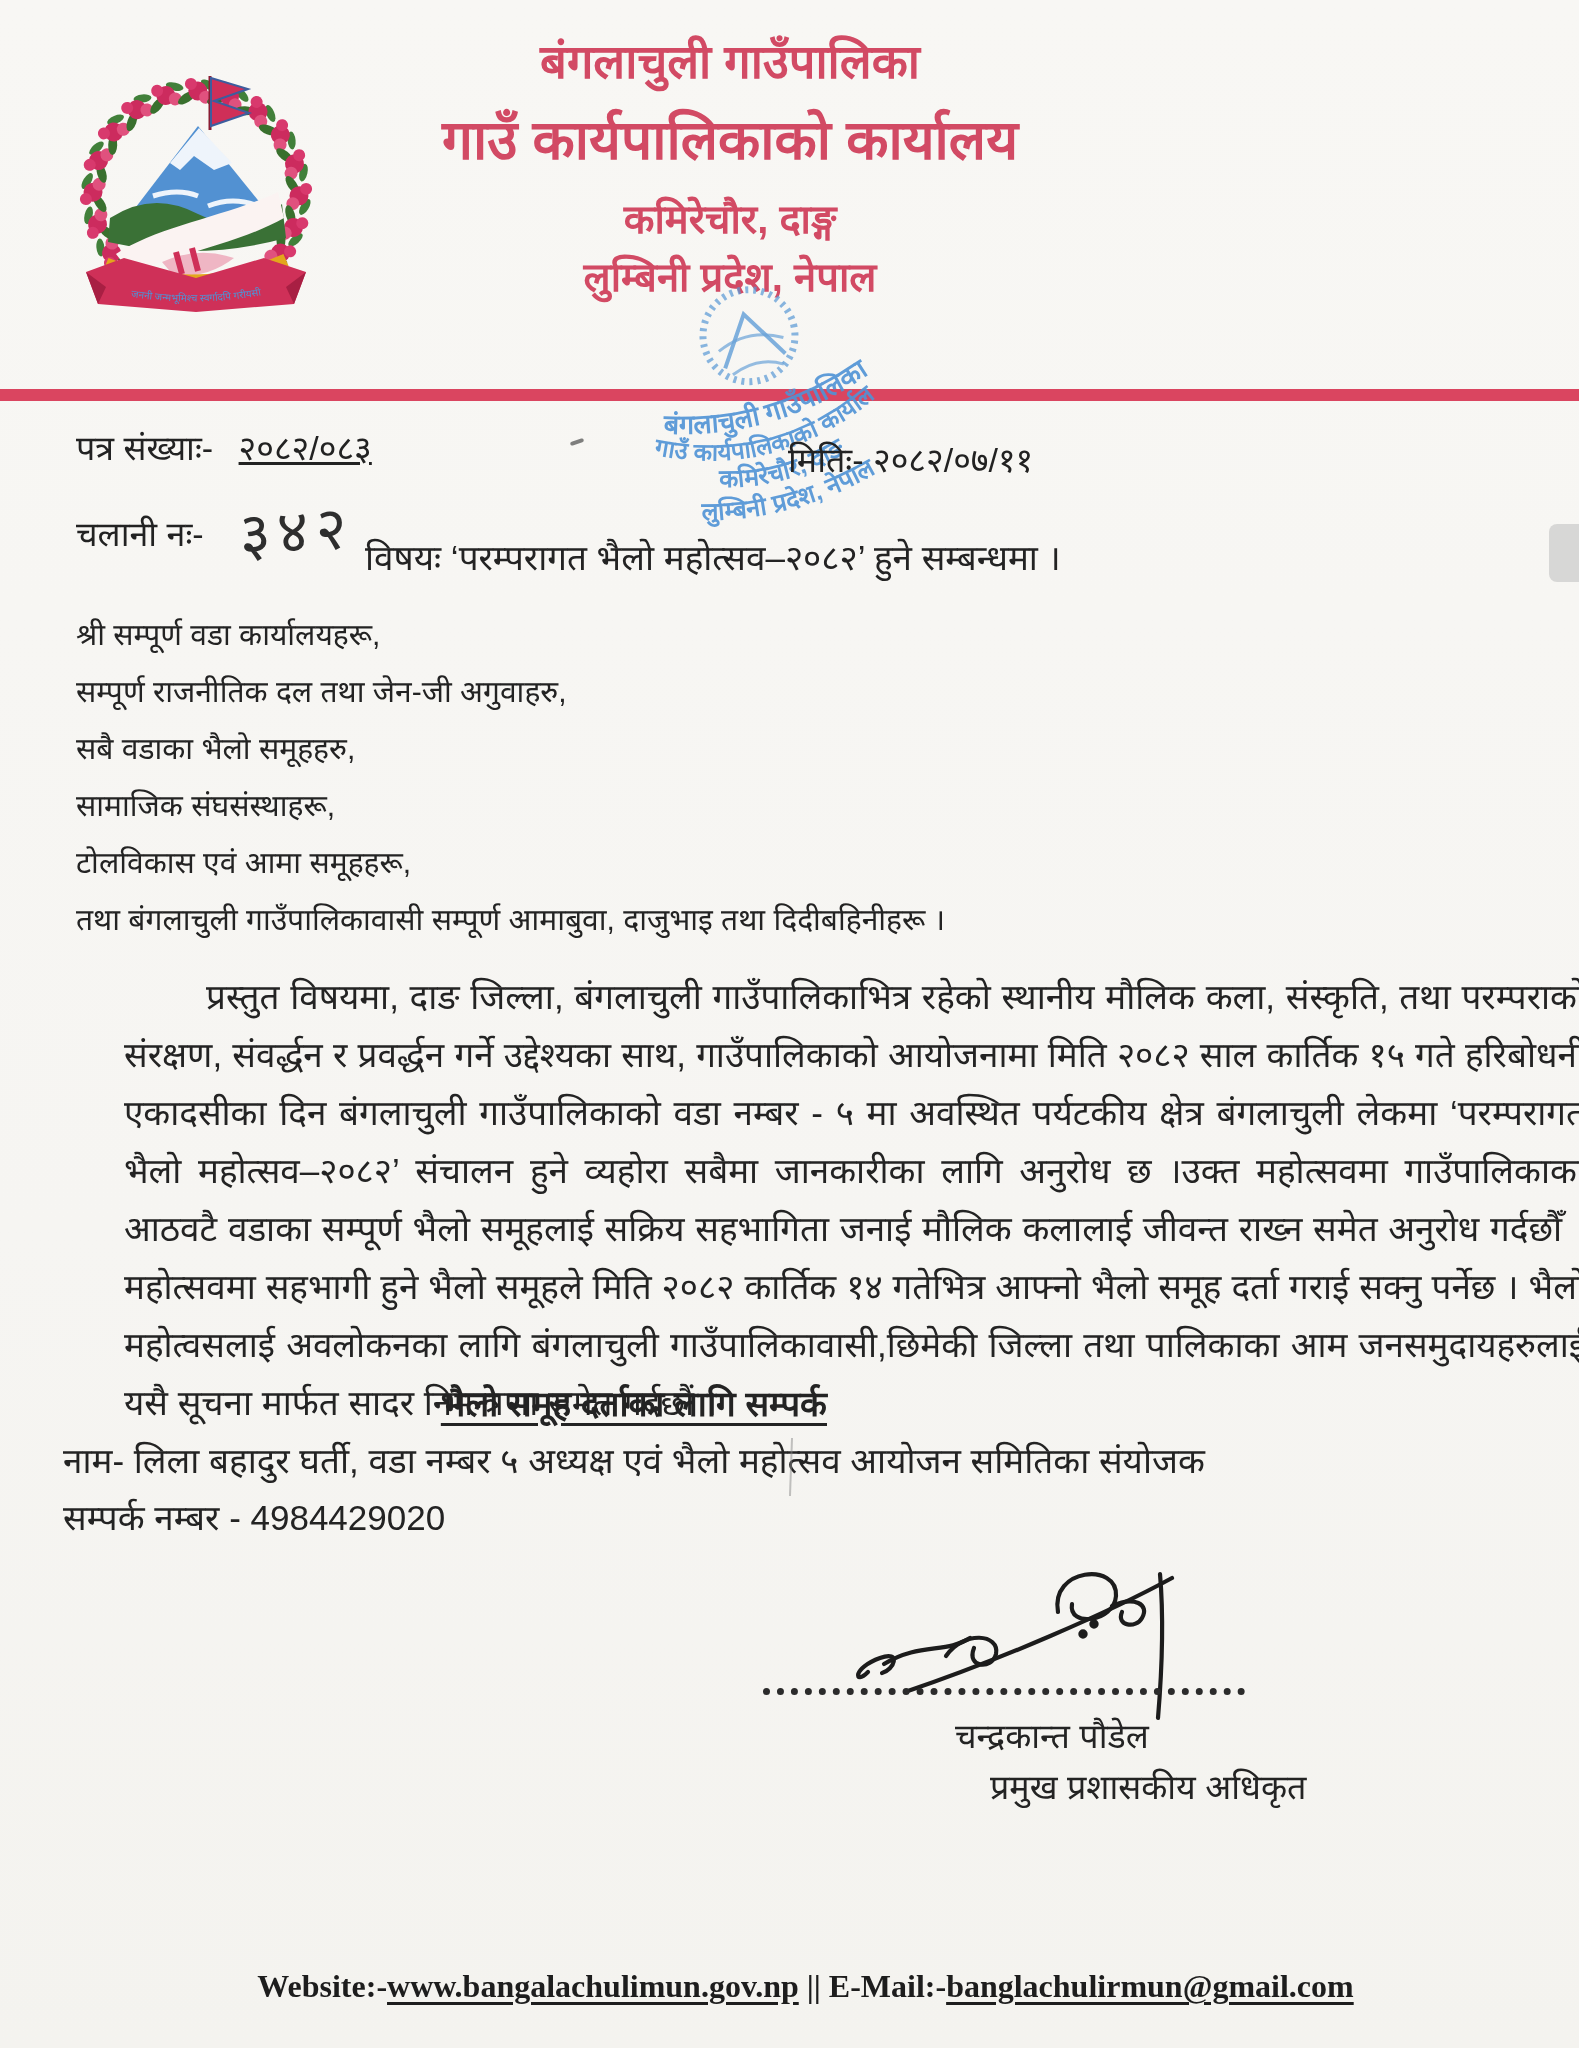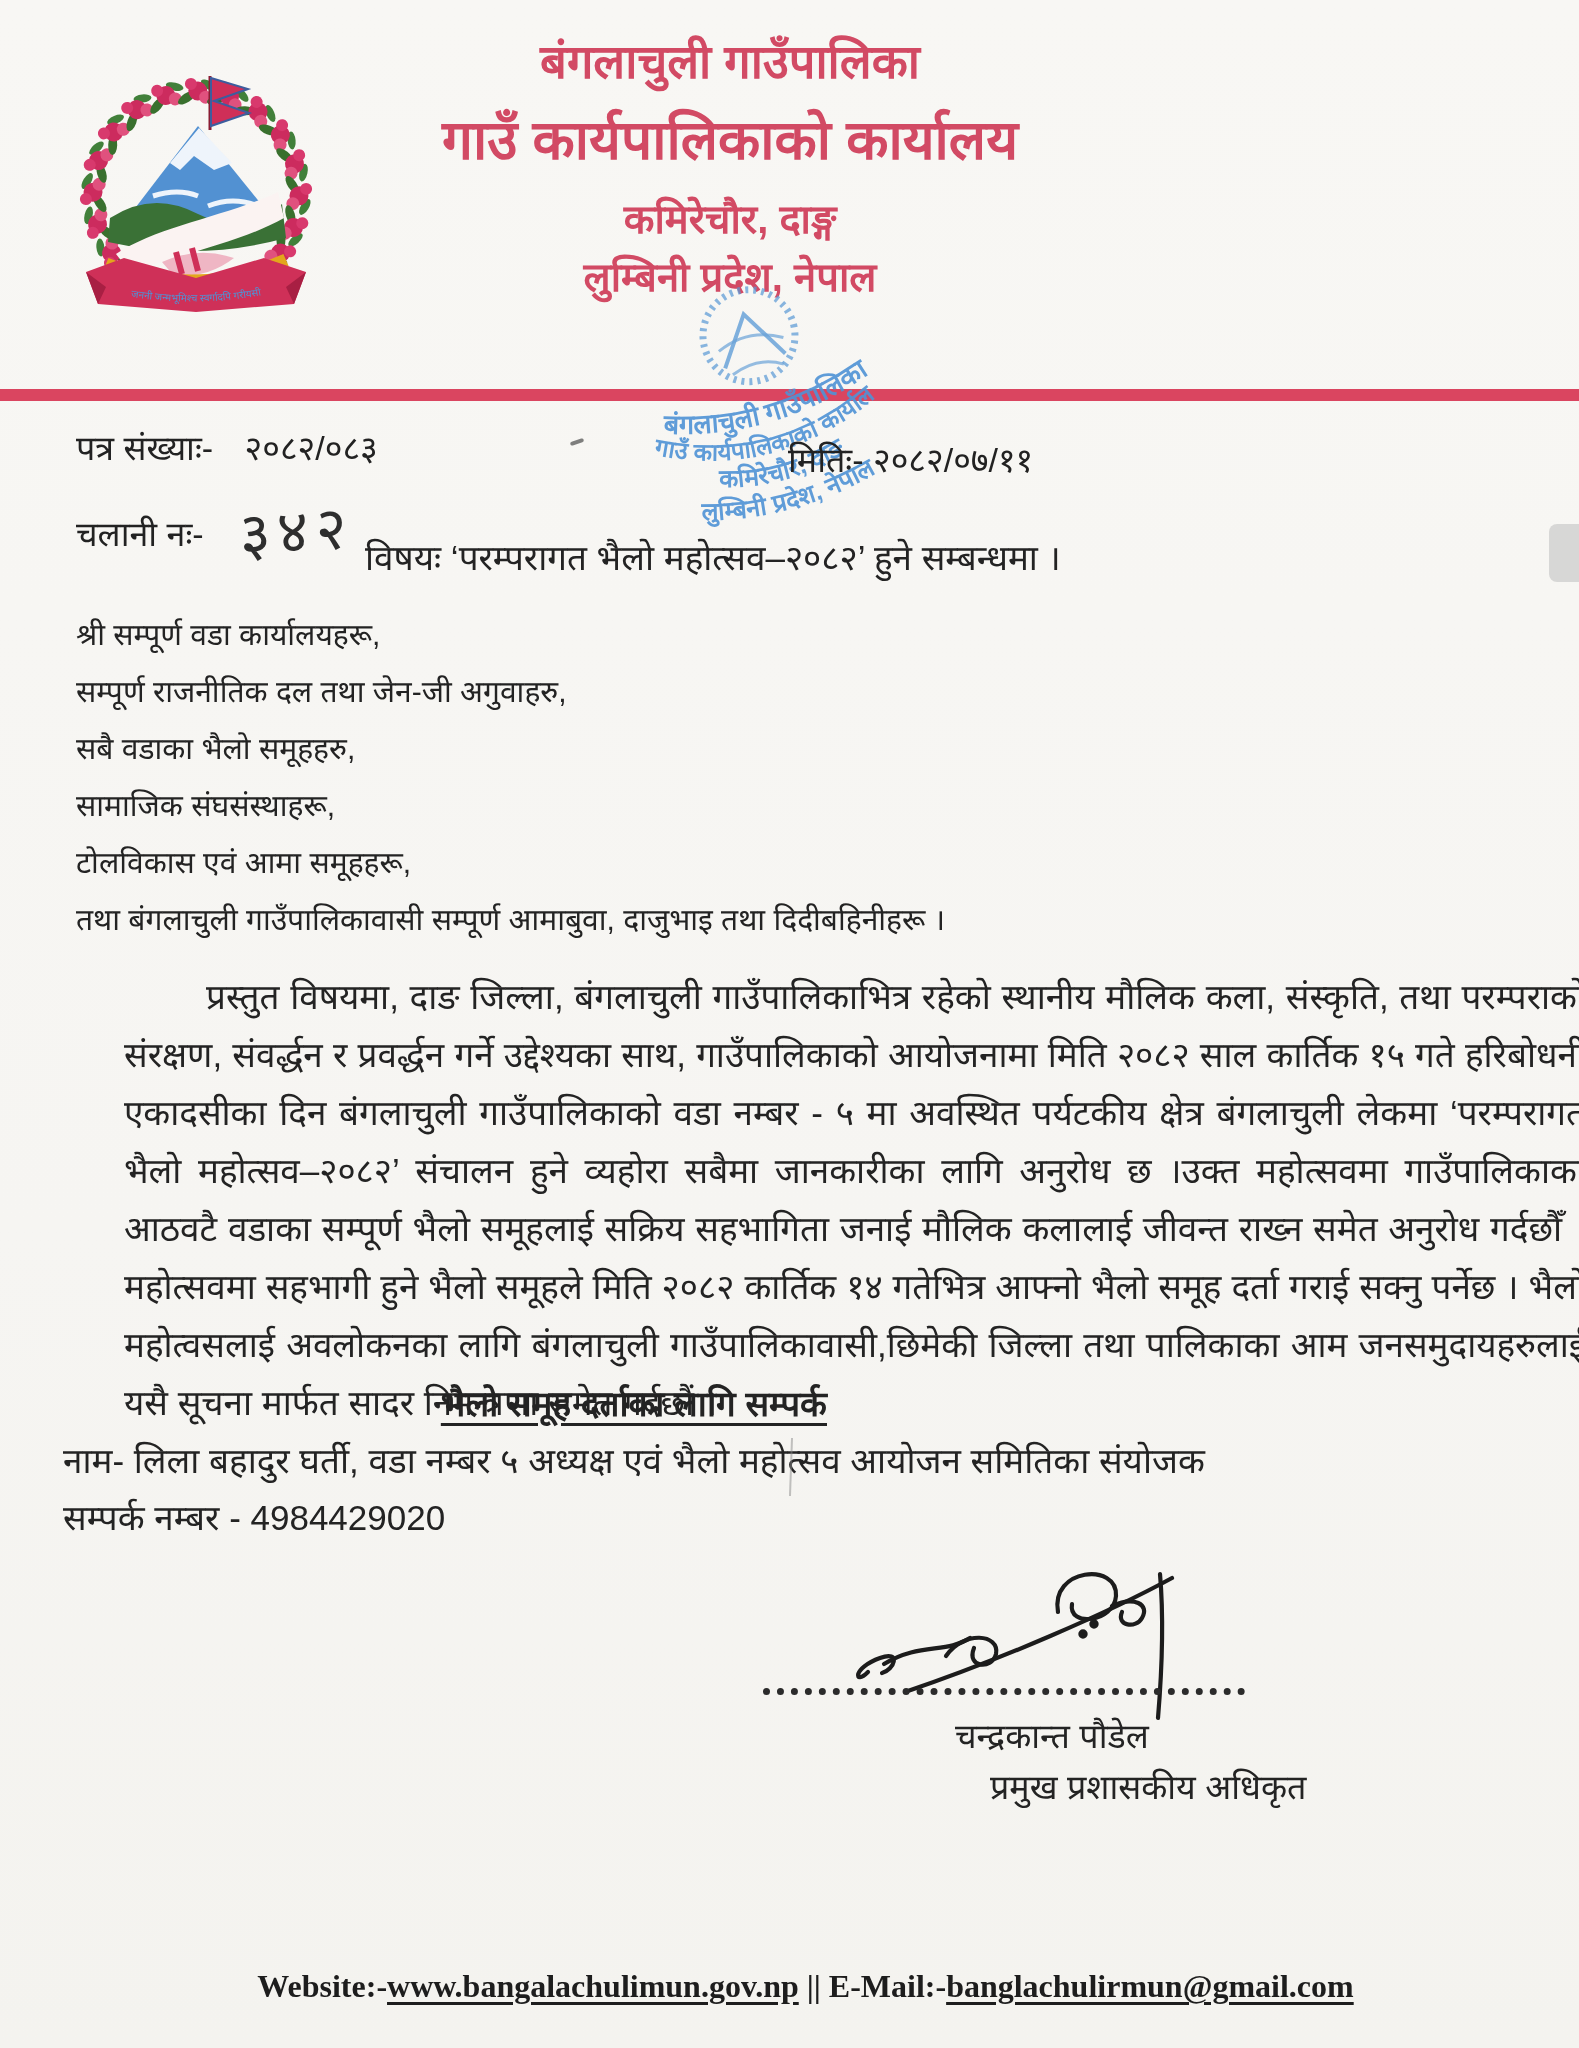--- a/index.html
+++ b/index.html
@@ -153,21 +153,21 @@
         <textPath href="#sArc3" startOffset="50%" text-anchor="middle">कमिरेचौर, दाङ</textPath>
       </text>
       <text class="stamp-text" font-size="25">
         <textPath href="#sArc4" startOffset="50%" text-anchor="middle">लुम्बिनी प्रदेश, नेपाल</textPath>
       </text>
     </g>
   </svg>
 
   <div class="abs meta ref">
     <span>पत्र संख्याः-</span>
-    <span style="margin-left:22px;">२०८२/०८३</span>
+    <span style="margin-left:16px;text-decoration:underline;">२०८२/०८३</span>
   </div>
   <div class="abs tiny-dash"></div>
   <div class="abs meta date">
     <span>मितिः-</span>
     <span style="">२०८२/०७/११</span>
   </div>
   <div class="abs meta dispatch">
     <span>चलानी नः-</span>
     <span class="hand">३४२</span>
   </div>

